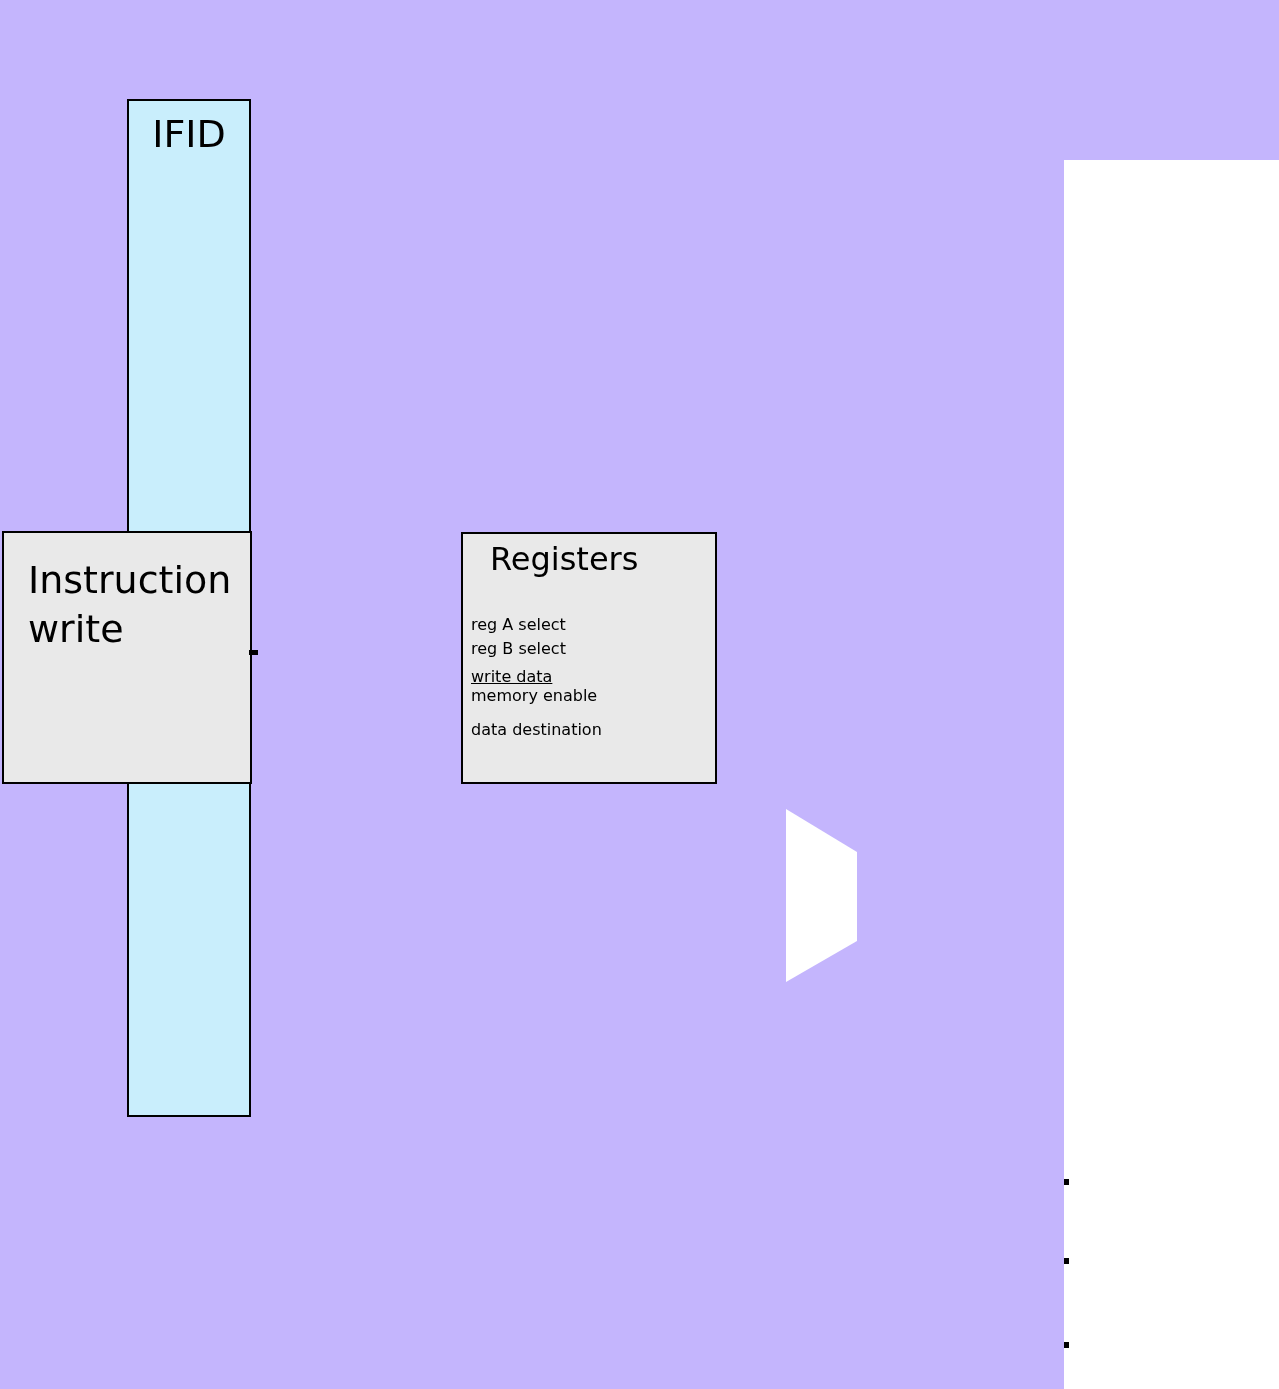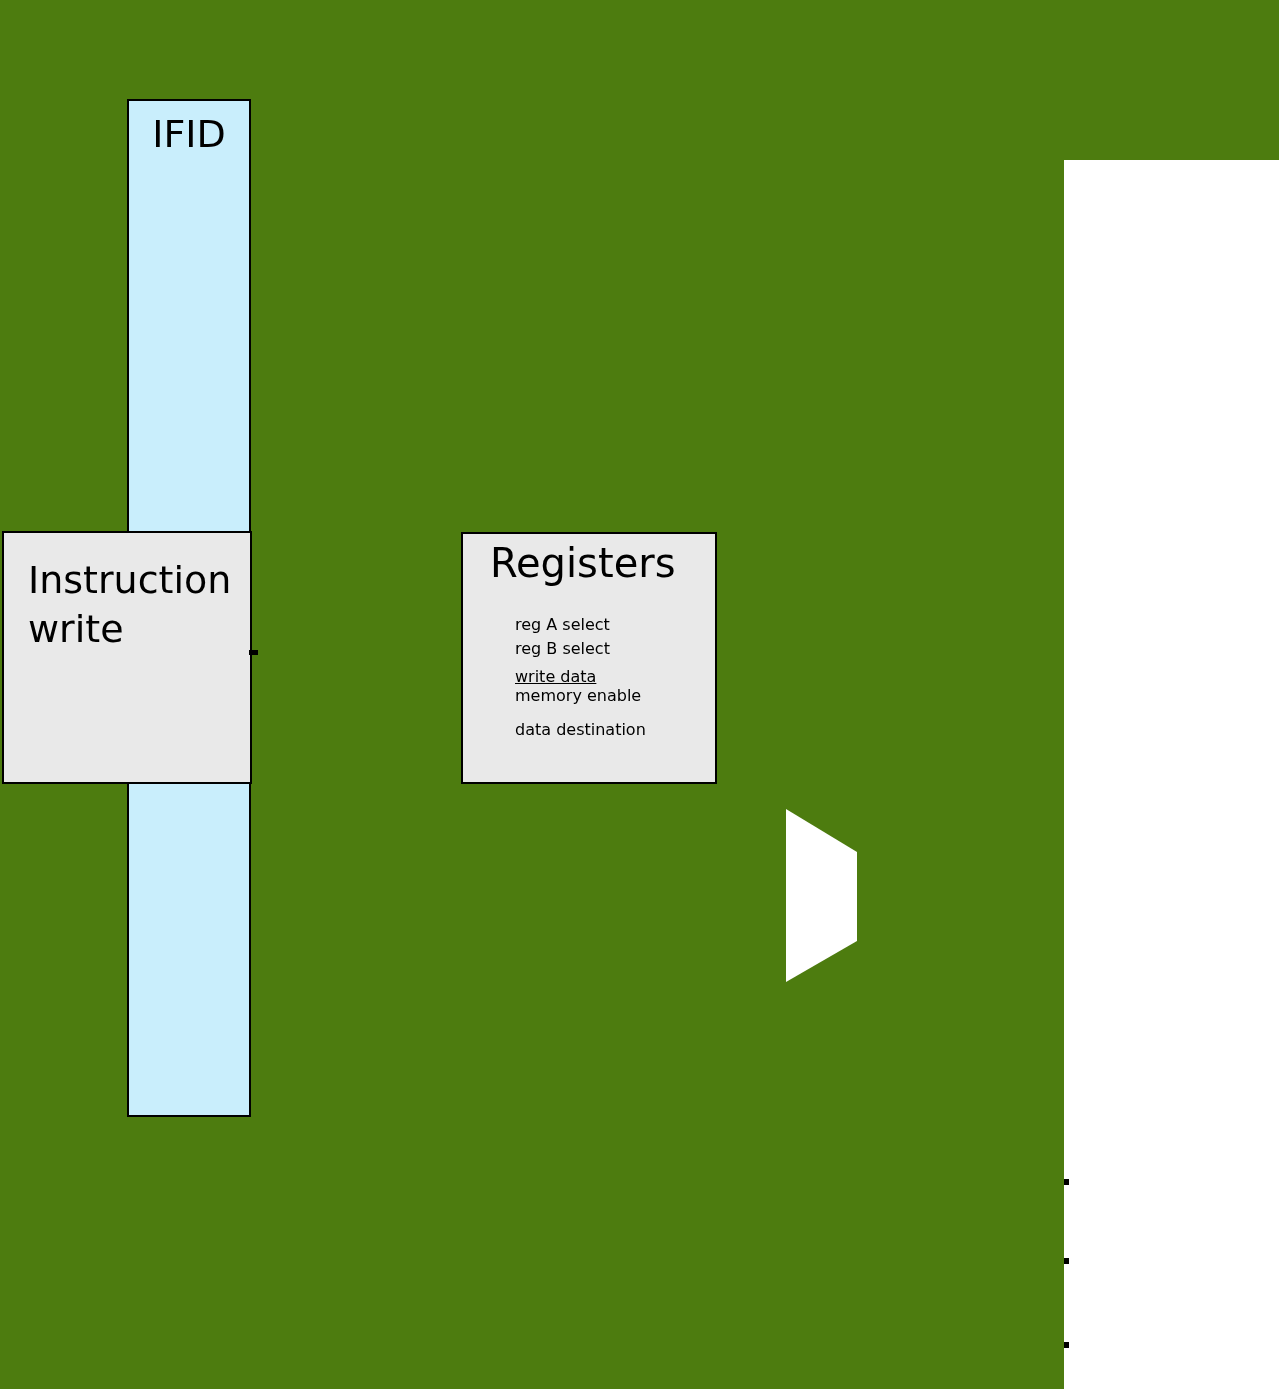--- a/index.html
+++ b/index.html
@@ -1,18 +1,18 @@
 <!DOCTYPE html>
 <html><head>
 <meta charset="utf-8">
 <style>
   html, body { margin:0; padding:0; background:#000; }
   .canvas {
     position:relative; width:1279px; height:1389px;
-    background:#4d7c0f; overflow:hidden;
+    background:#c4b5fd; overflow:hidden;
     font-family:"DejaVu Sans", sans-serif; color:#000;
   }
   .white-area {
     position:absolute; left:1064px; top:160px; width:215px; height:1229px;
     background:#ffffff;
   }
   .pipereg {
     position:absolute; top:99px; width:124px; height:1018px;
     background:#c9eefc; border:2px solid #000; box-sizing:border-box;
     text-align:center; font-size:38px; line-height:1;
@@ -26,22 +26,22 @@
   }
   .block-instruction-memory {
     left:2px; top:531px; width:250px; height:253px;
     padding:23px 10px 0 24px; line-height:1.28; z-index:3;
   }
   .block-decoder {
     left:459px; top:210px; width:255px; height:122px;
     padding:34px 0 0 31px;
   }
   .block-registers { left:461px; top:532px; width:256px; height:252px; }
-  .block-registers .title { position:absolute; left:27px; top:9px; font-size:40px; }
-  .block-registers .port { position:absolute; left:8px; font-size:16px; line-height:1; white-space:nowrap;margin-left:44px; }
+  .block-registers .title { position:absolute; left:27px; top:9px; font-size:32px; }
+  .block-registers .port { position:absolute; left:8px; font-size:16px; line-height:1; white-space:nowrap; }
   .port-rega   { top:83px; }
   .port-regb   { top:107px; }
   .port-wdata  { top:135px;text-decoration:underline; }
   .port-wen    { top:154px; }
   .port-wdest  { top:188px; }
   .block-immediate {
     left:459px; top:849px; width:256px; height:124px;
     padding:25px 0 0 19px;
   }
   .mux { position:absolute; left:786px; top:809px; width:71px; height:173px; }

